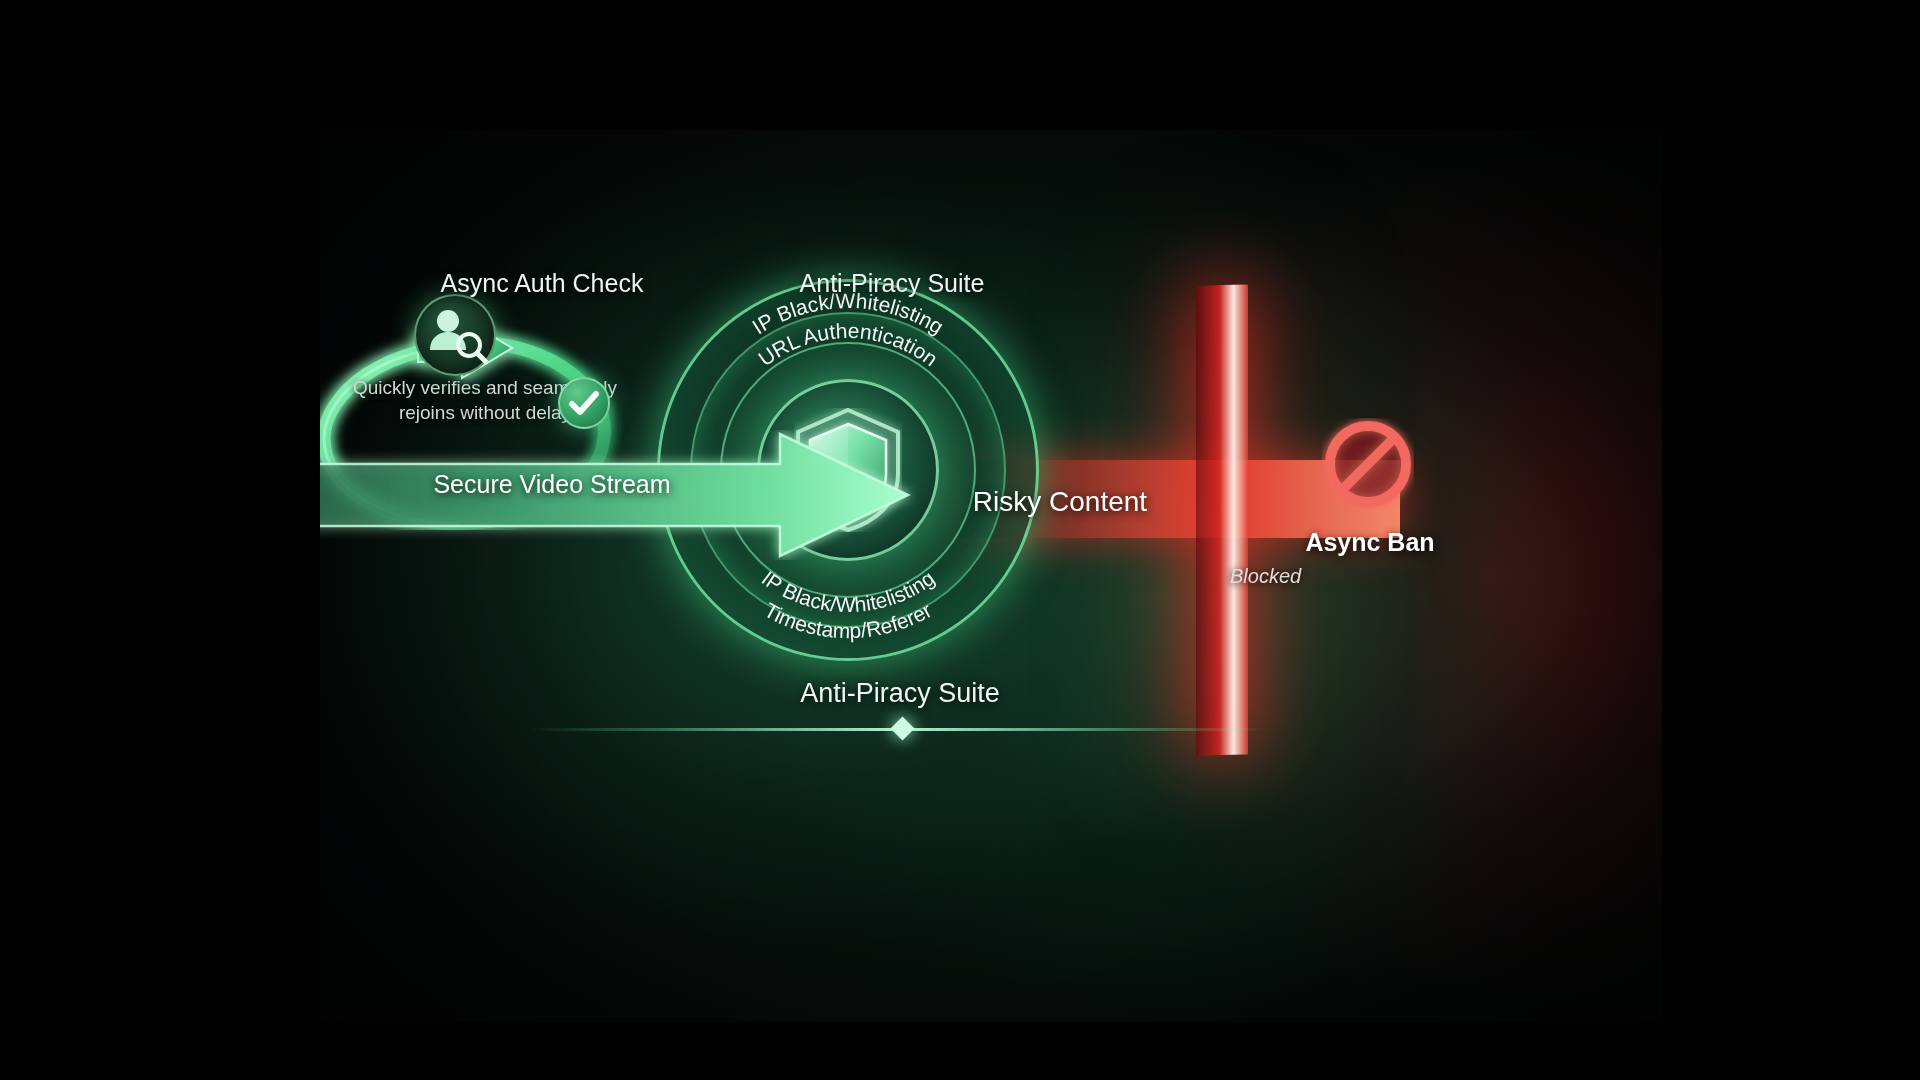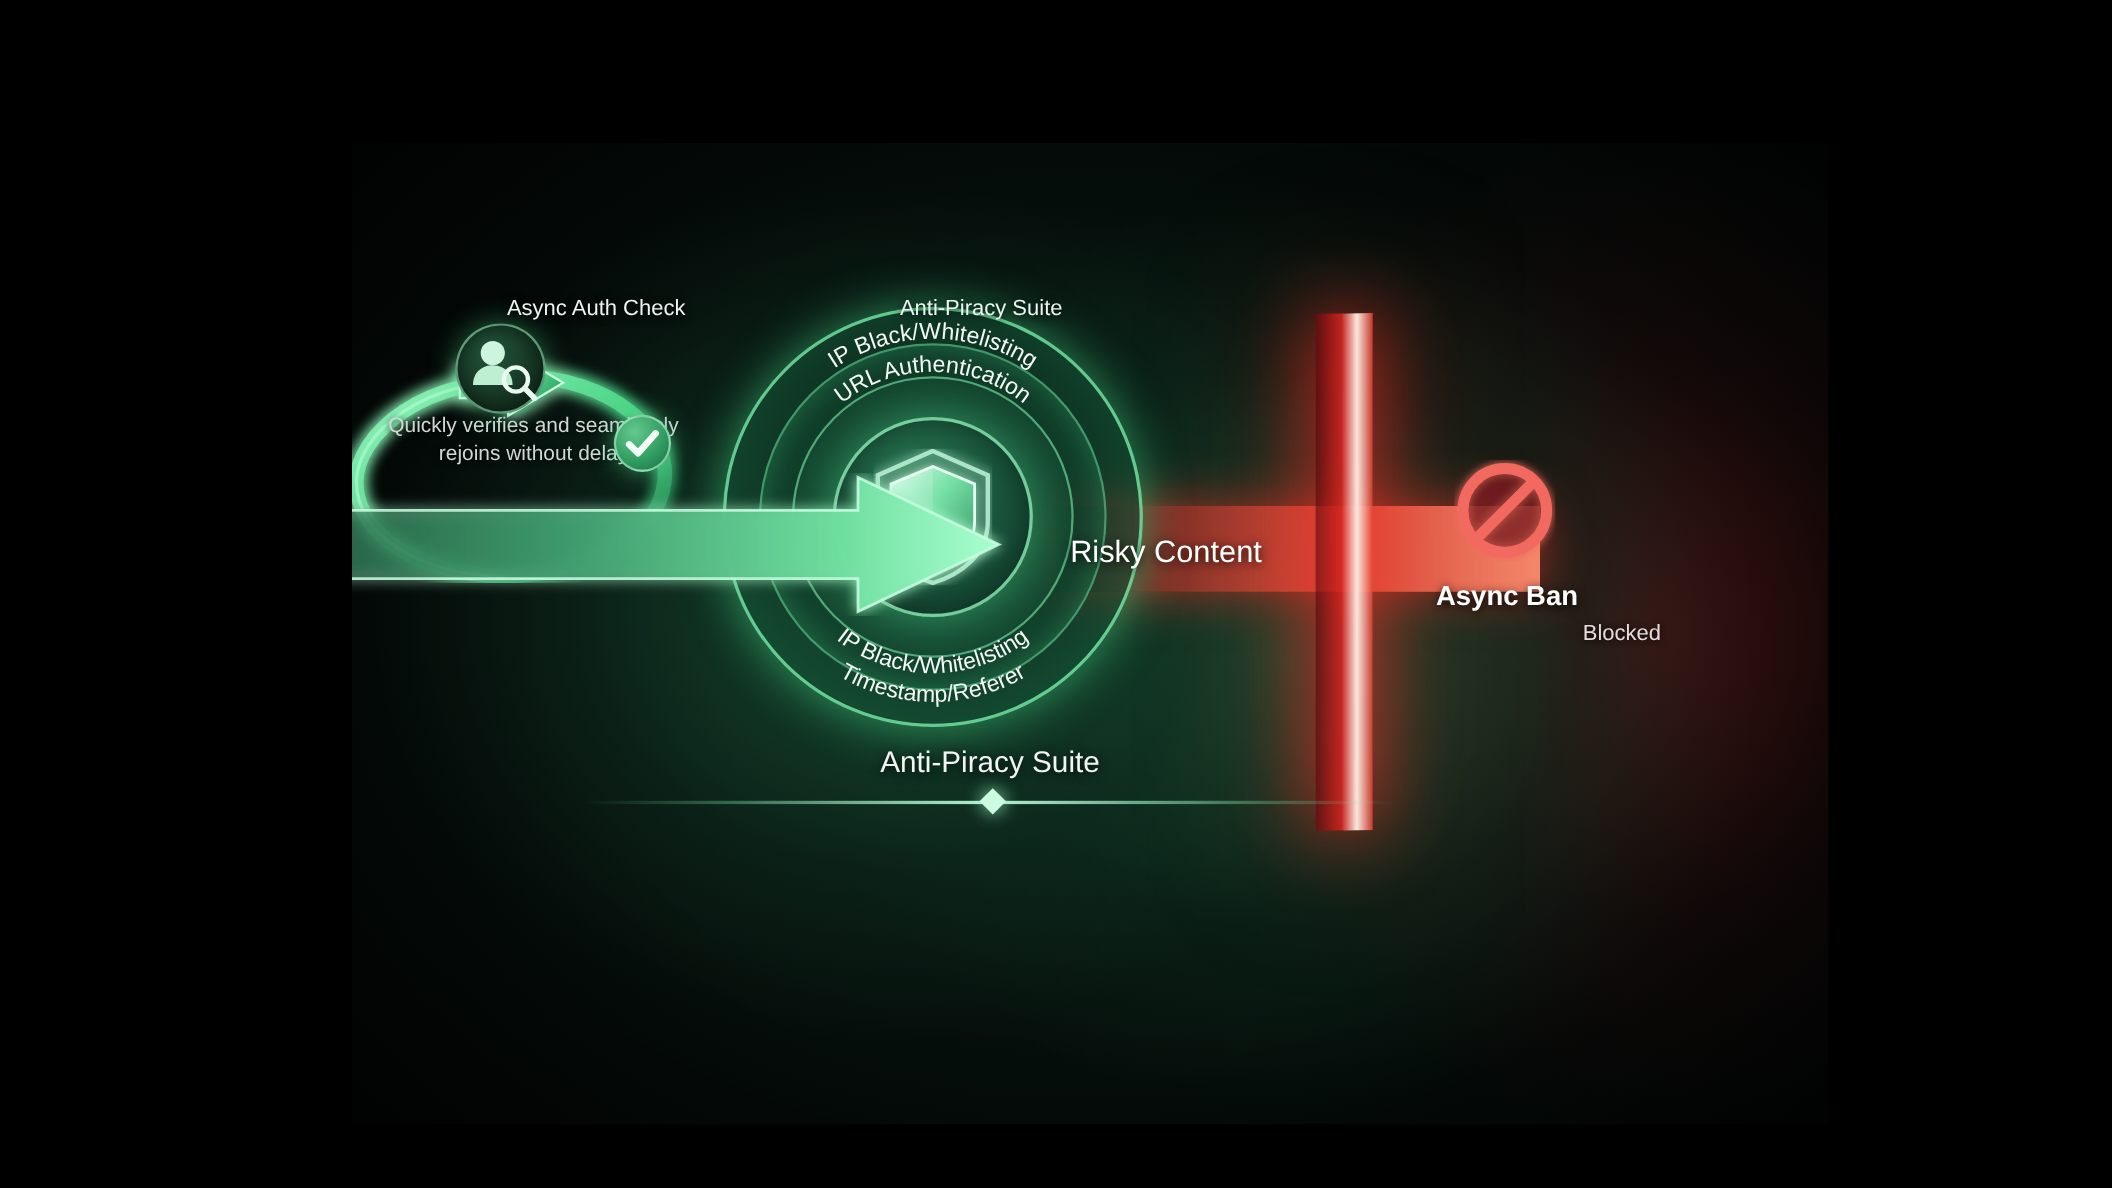--- a/index.html
+++ b/index.html
@@ -50,21 +50,21 @@
     font-weight: bold;
     letter-spacing: -0.2px;
     text-shadow: 0 2px 12px rgba(0,0,0,0.85), 0 0 30px rgba(60,180,120,0.18);
     z-index: 40;
   }
 
   
   .sec-head {
     position: absolute;
     color: #eef4f1;
-    font-size: 20px;
+    font-size: 25px;
     font-weight: 500;
     white-space: nowrap;
     text-shadow: 0 2px 9px rgba(0,0,0,0.9);
     z-index: 40;
   }
   #head-auth   { left: 22px;  top: 139px; width: 400px; text-align: center; }
   #head-piracy { left: 372px; top: 139px; width: 400px; text-align: center; }
   #head-ban    { left: 680px; top: 140px; width: 420px; text-align: center; }
 
   
@@ -246,25 +246,26 @@
     font-size: 25px;
     font-weight: bold;
     z-index: 33;
     text-shadow: 0 2px 9px rgba(0,0,0,0.95);
   }
   #ban-sub {
     position: absolute;
     left: 910px;
     top: 435px;
     width: 280px;
-    text-align: right;
+    text-align: left;
     color: #e7dcdc;
     font-size: 20px;
     z-index: 33;
     text-shadow: 0 1px 7px rgba(0,0,0,0.95);
+    font-style: italic;
   }
 
   
   #bottom-caption {
     position: absolute;
     left: 200px;
     top: 548px;
     width: 760px;
     text-align: center;
     color: #f0f5f2;
@@ -355,20 +356,21 @@
         <feMerge>
             <feMergeNode in="b"></feMergeNode>
             <feMergeNode in="SourceGraphic"></feMergeNode>
           </feMerge>
       </filter>
     </defs>
     <g filter="url(#arrGlow)">
       <polygon points="0,34 520,34 520,4 648,65 520,126 520,96 0,96" fill="url(#arrGrad)" stroke="#c9ffe2" stroke-width="2.5" stroke-opacity="0.85"></polygon>
     </g>
   </svg>
+  <div id="stream-arrow-label">Secure Video Stream</div>
 
   <div id="core">
     <div class="ring" id="ring-outer"></div>
     <div class="ring" id="ring-2"></div>
     <div class="ring" id="ring-3"></div>
     <div class="ring" id="ring-inner"></div>
 
     <svg class="curve-label-svg" viewBox="0 0 380 380">
       <defs>
         <path id="arcTop1" d="M 28 190 A 162 162 0 0 1 352 190" fill="none"></path>

